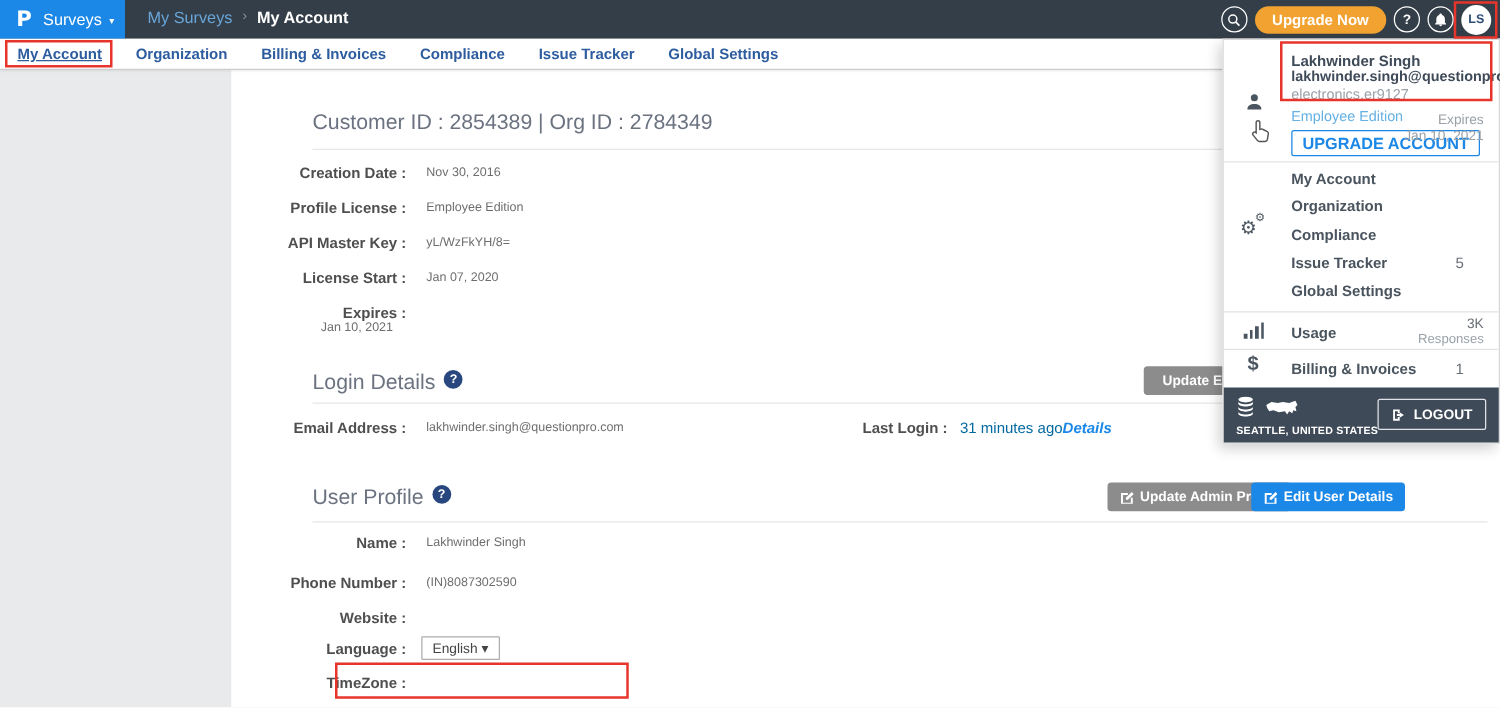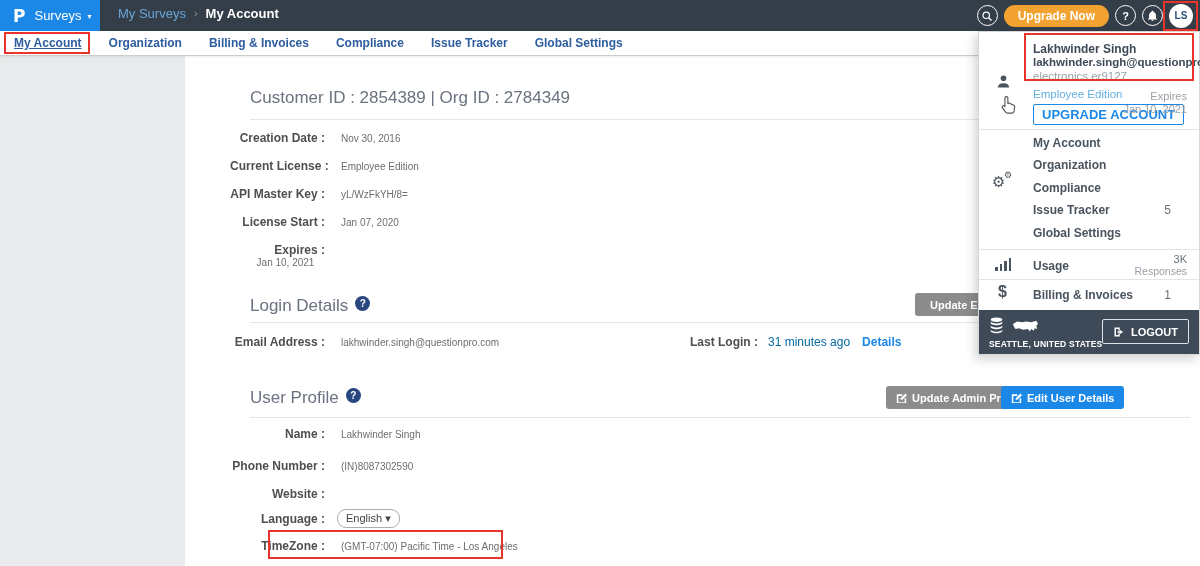--- a/index.html
+++ b/index.html
@@ -42,26 +42,26 @@
   .sidebar-rest { position:absolute; left:2px; top:48px; width:143px; height:462px; background:#efefef; }
 
   
   .section-title { position:absolute; font-size:17px; color:#6b7280; display:flex; align-items:flex-start; gap:7px; }
   .help-dot { width:15px; height:15px; background:#29477f; border-radius:50%; color:#fff; font-size:10px;
               font-weight:bold; display:flex; align-items:center; justify-content:center; cursor:pointer; }
   .hr { position:absolute; left:250px; width:940px; height:1px; background:#e6e6e6; }
   .frow { position:absolute; left:230px; display:flex; align-items:center; }
   .frow .lbl { width:95px; text-align:right; font-weight:bold; color:#4f4f4f; font-size:12px; white-space:nowrap; }
   .frow .val { margin-left:16px; color:#6e6e6e; font-size:10px; white-space:nowrap; }
-  .lang-btn { margin-left:12px; border:1px solid #adadad; border-radius:9px; font-size:11px; color:#444;
+  .lang-btn { margin-left:12px; border:1px solid #adadad; border-radius:1px; font-size:11px; color:#444;
               padding:2px 8px; background:#fff; cursor:pointer; white-space:nowrap; }
   .lastlogin { position:absolute; left:690px; top:335px; display:flex; align-items:center; font-size:12px; }
   .lastlogin .lbl { font-weight:bold; color:#4f4f4f; }
   .lastlogin .val { color:#0369a1; margin-left:10px;text-align:right; }
-  .lastlogin a { color:#1b87e6; margin-left:12px; font-weight:bold; text-decoration:none; cursor:pointer; }
+  .lastlogin a { color:#1b87e6; font-weight:bold; text-decoration:none; cursor:pointer;font-style:italic; }
   .btn-gray, .btn-blue { position:absolute; height:23px; border:none; border-radius:3px; color:#fff;
               font-size:11px; font-weight:bold; display:flex; align-items:center; gap:5px; padding:0 10px;
               cursor:pointer; white-space:nowrap; font-family:"Liberation Sans",sans-serif; }
   .btn-gray { background:#8c8c8c; }
   .btn-blue { background:#1b87e6; }
 
   
   .pmenu { position:absolute; left:978px; top:31px; width:222px; height:324px; background:#fff;
            border:1px solid #d8d8d8; box-shadow:-3px 4px 10px rgba(0,0,0,.18); z-index:50; }
   .pmenu .abs { position:absolute; }
@@ -102,21 +102,21 @@
   <div class="section-title" style="left:250px; top:88px;">
     <span>Customer ID : 2854389 | Org ID : 2784349</span>
   </div>
   <div class="hr" style="top:119px;"></div>
 
   <div class="frow" style="top:131px;">
     <span class="lbl">Creation Date :</span>
     <span class="val">Nov 30, 2016</span>
   </div>
   <div class="frow" style="top:159px;">
-    <span class="lbl">Current License :</span>
+    <span class="lbl">Profile License :</span>
     <span class="val">Employee Edition</span>
   </div>
   <div class="frow" style="top:187px;">
     <span class="lbl">API Master Key :</span>
     <span class="val">yL/WzFkYH/8=</span>
   </div>
   <div class="frow" style="top:215px;">
     <span class="lbl">License Start :</span>
     <span class="val">Jan 07, 2020</span>
   </div>
@@ -178,21 +178,20 @@
   <div class="frow" style="top:487px;">
     <span class="lbl">Website :</span>
     <span class="val"></span>
   </div>
   <div class="frow" style="top:509px;">
     <span class="lbl">Language :</span>
     <button class="lang-btn">English ▾</button>
   </div>
   <div class="frow" style="top:539px;">
     <span class="lbl">TimeZone :</span>
-    <span class="val">(GMT-07:00) Pacific Time - Los Angeles</span>
   </div>
 
   <div class="topbar">
     <div class="logo-area">
       <span class="logo-p">P</span>
       <span class="logo-label">Surveys</span>
       <span class="logo-caret">▾</span>
     </div>
     <div class="breadcrumb">
       <span class="bc-parent">My Surveys</span>

